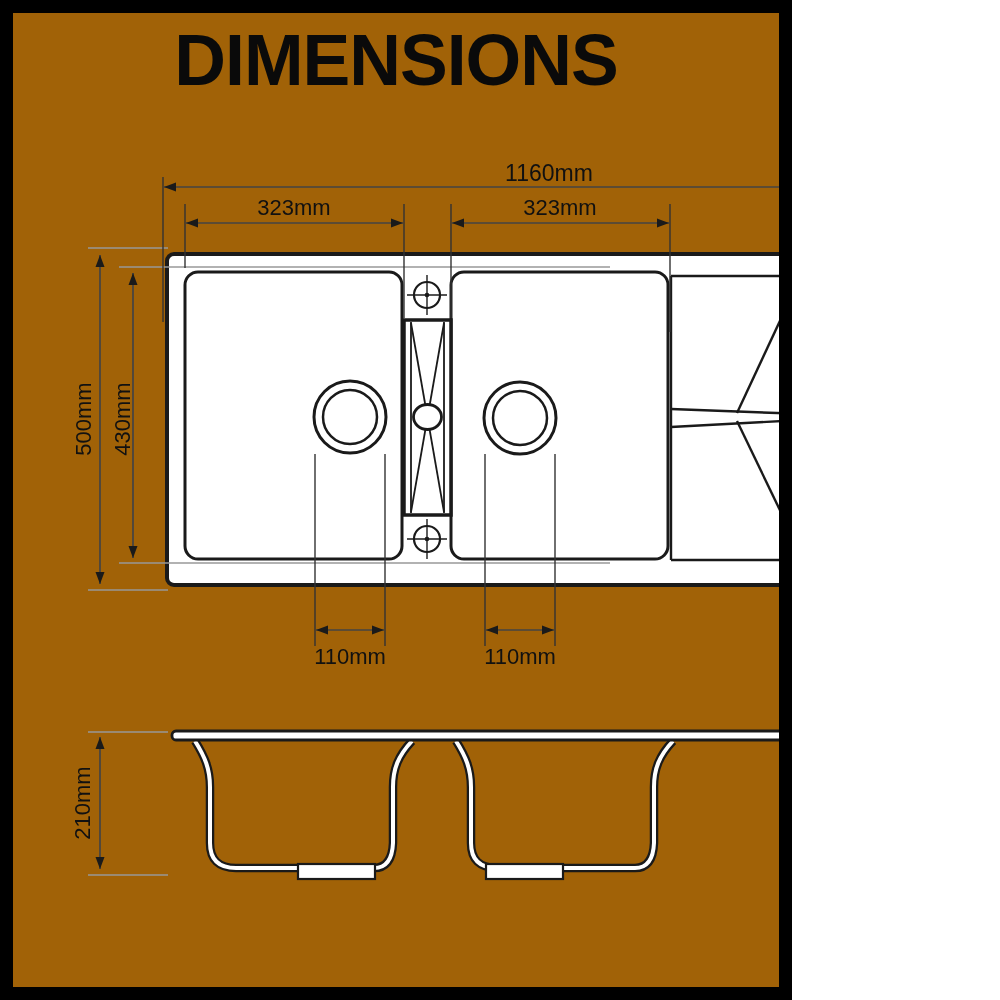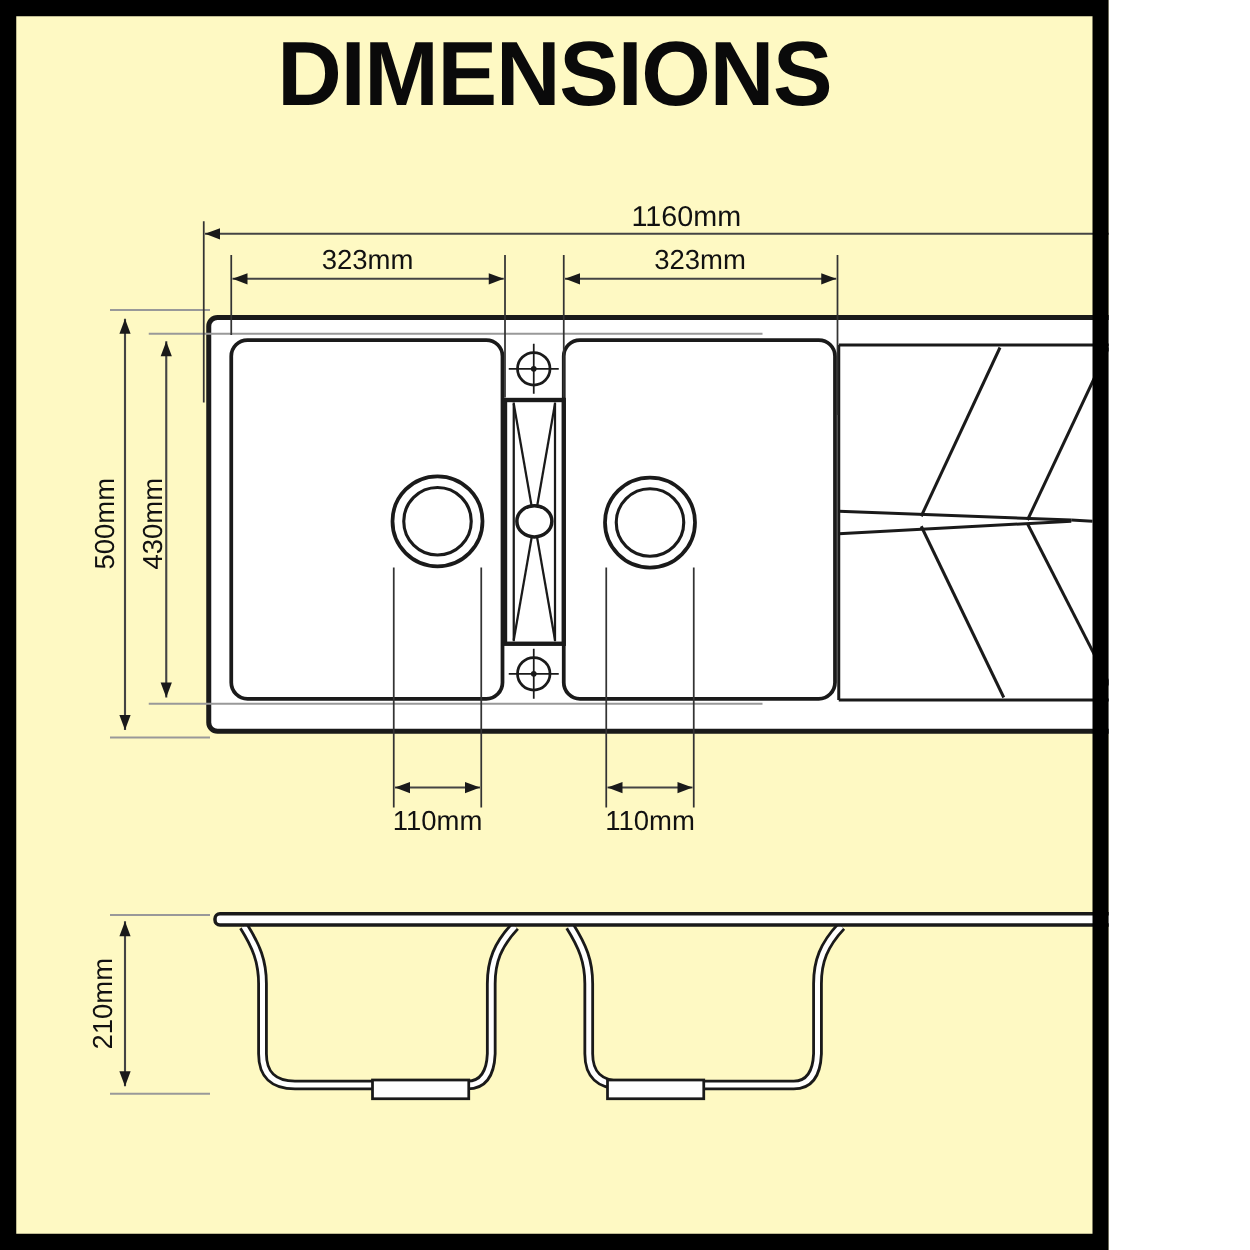--- a/index.html
+++ b/index.html
@@ -1,17 +1,17 @@
 <!DOCTYPE html>
 <html><head>
 <meta charset="utf-8">
 <style>
   html,body{margin:0;padding:0;background:#fff;}
   .page{
-    position:relative;width:887px;height:1000px;background:#fef9c3;
+    position:relative;width:792px;height:1000px;background:#a16207;
     overflow:hidden;font-family:"Liberation Sans",sans-serif;
   }
   .frame{position:absolute;inset:0;border:13px solid #000;pointer-events:none;z-index:5;}
   .title{
     position:absolute;top:18px;left:0;width:100%;text-align:center;
     font-size:73px;font-weight:bold;color:#0a0a0a;letter-spacing:-1px;
     transform:scaleX(0.98);
   }
   svg.drawing{position:absolute;left:0;top:0;}
   svg text{font-family:"Liberation Sans",sans-serif;fill:#111;}

